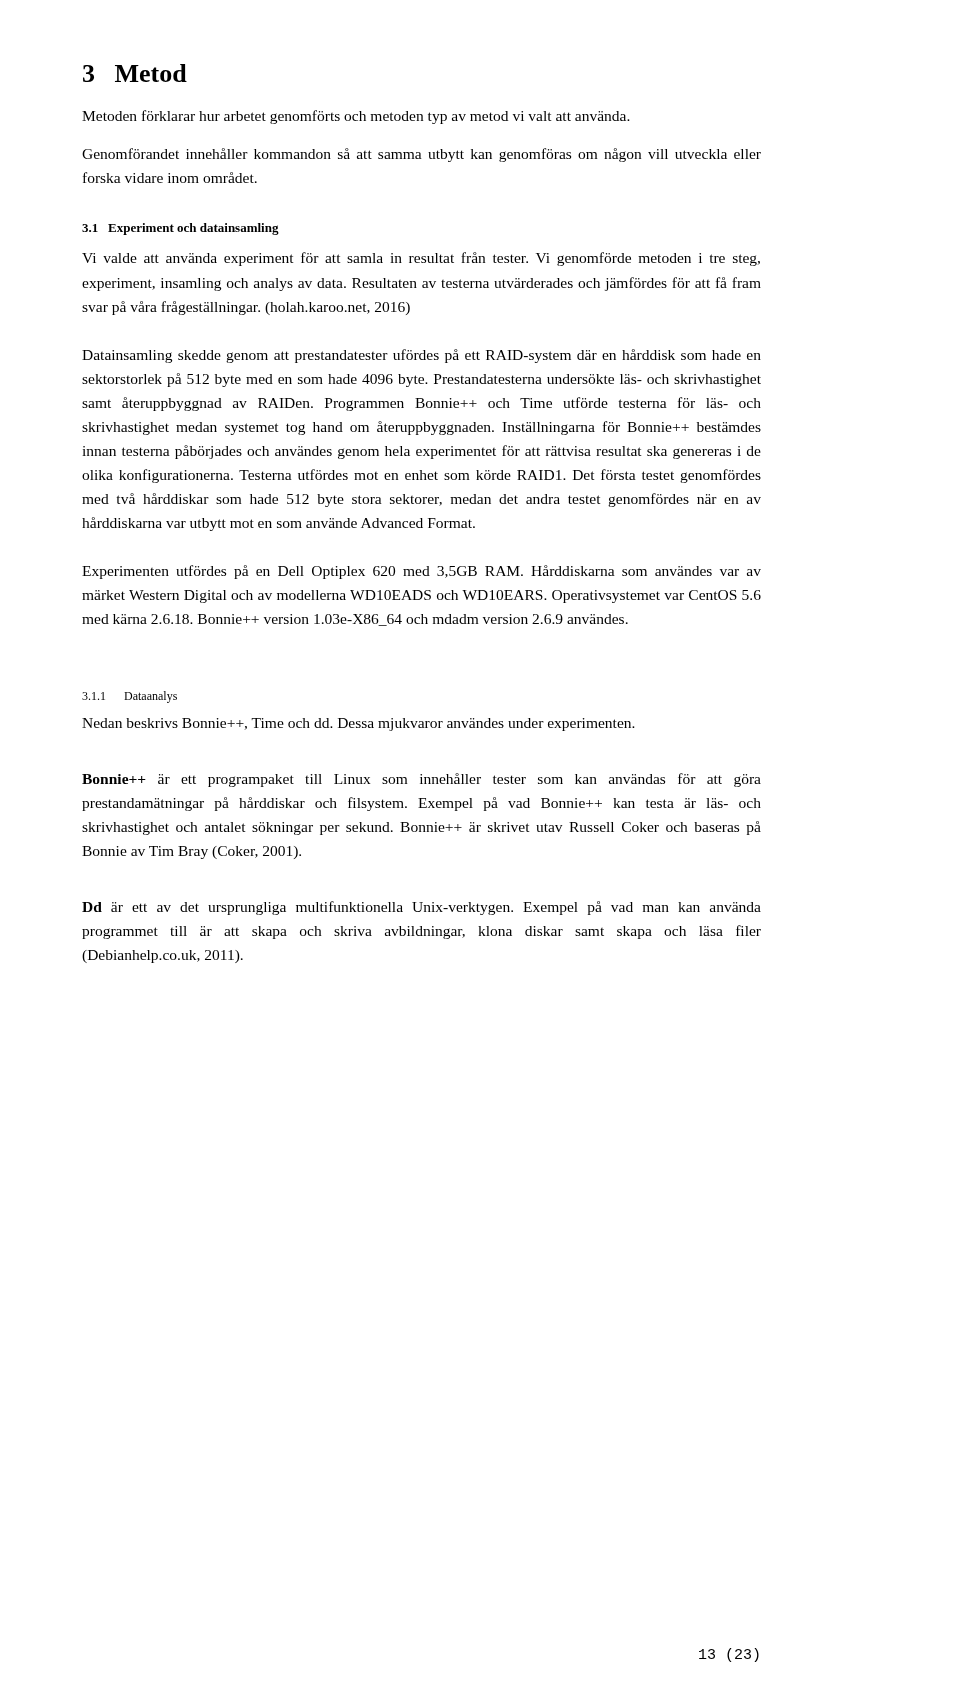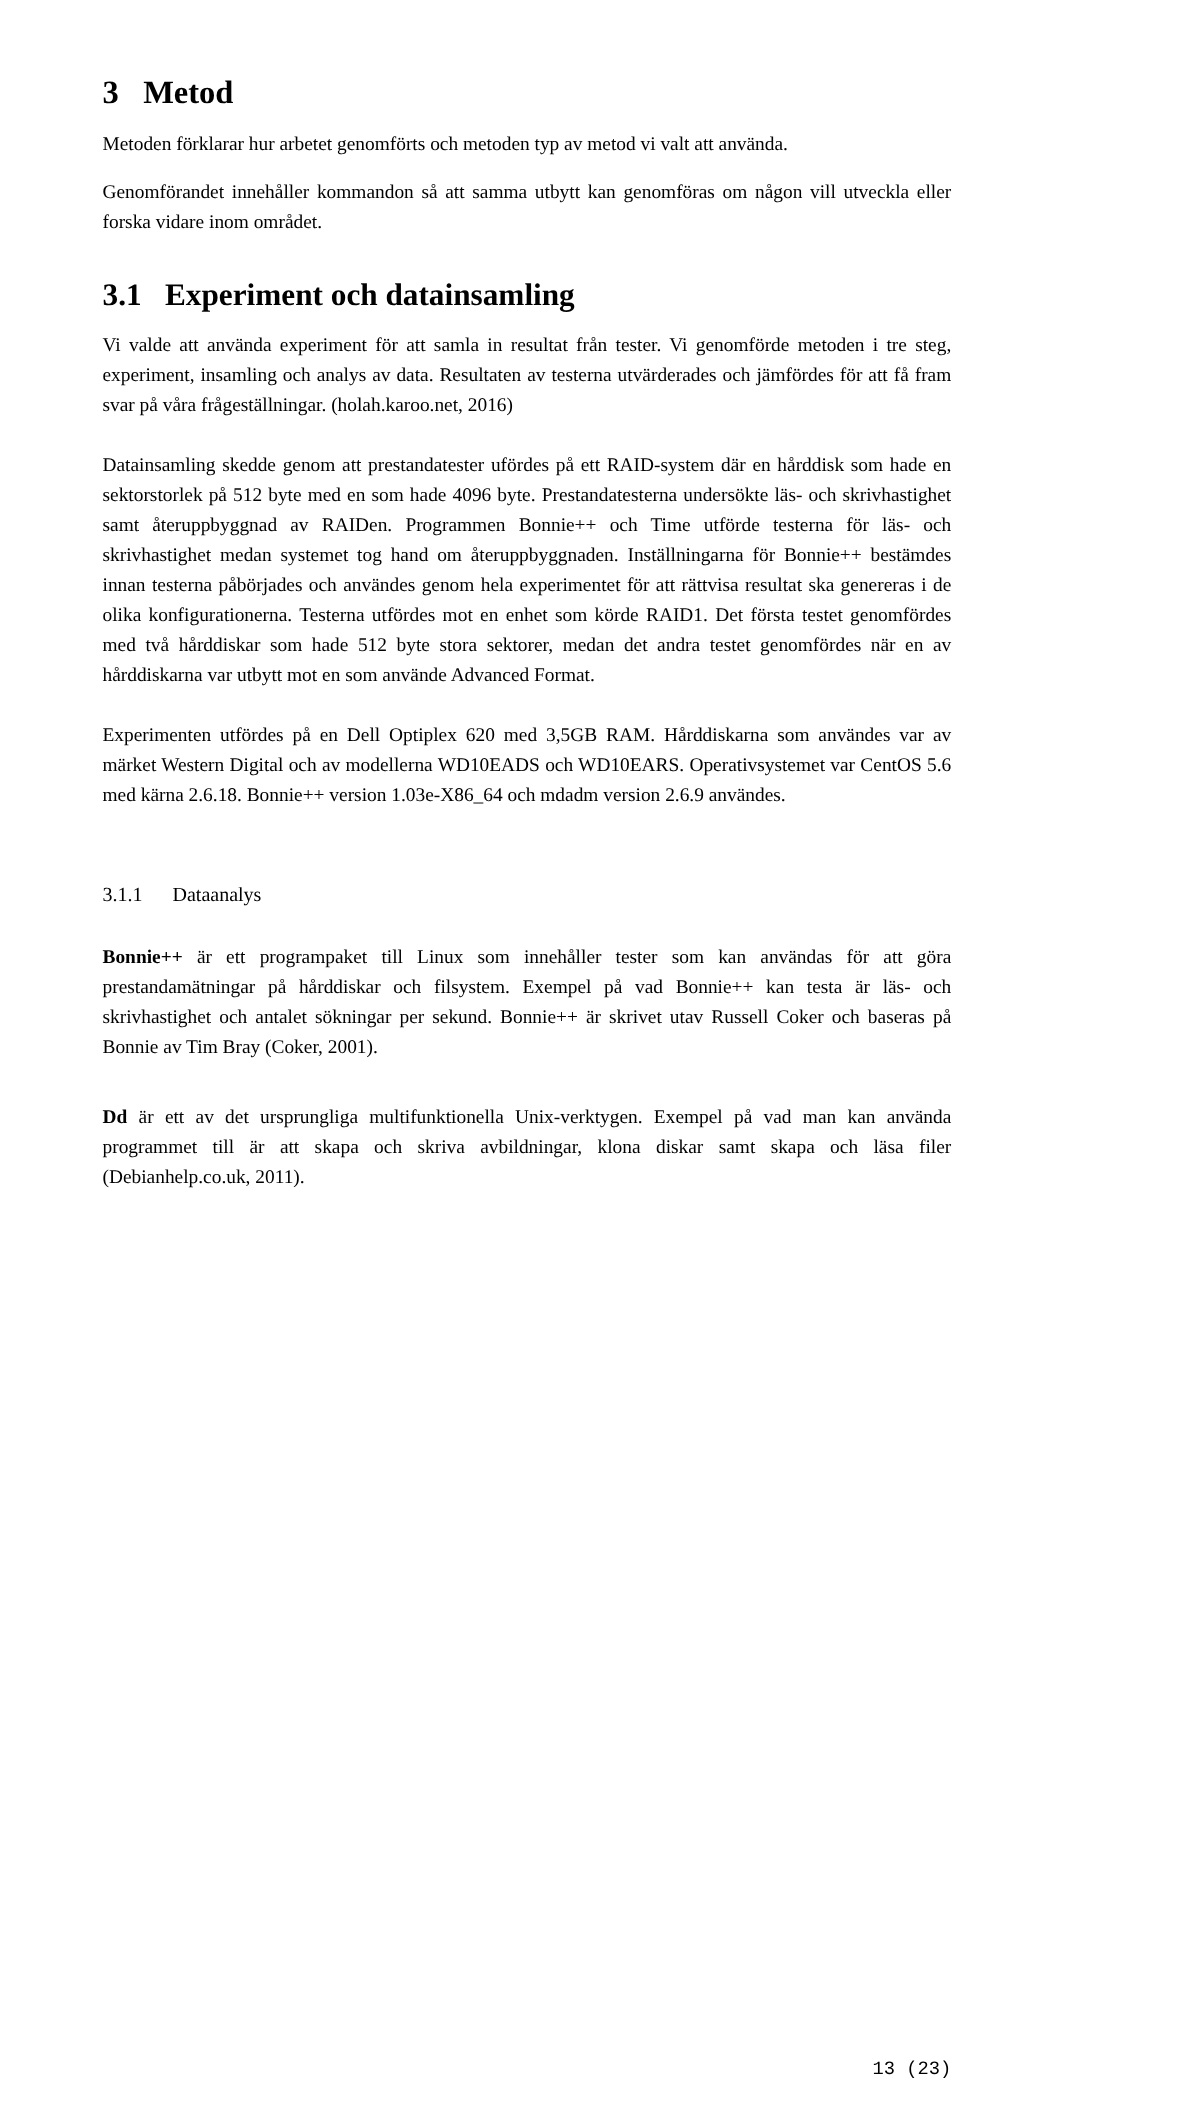--- a/index.html
+++ b/index.html
@@ -23,28 +23,28 @@
       position: relative;
     }
 
     .section-title {
       font-size: 26px;
       font-weight: bold;
       margin-bottom: 10px;
     }
 
     .subsection-title {
-      font-size: 25px;
+      font-size: 13px;
       font-weight: bold;
       margin-top: 28px;
       margin-bottom: 8px;
     }
 
     .subsubsection-title {
-      font-size: 16px;
+      font-size: 12px;
       font-weight: normal;
       margin-top: 24px;
       margin-bottom: 6px;
     }
 
     .paragraph {
       text-align: justify;
       margin-bottom: 14px;
       hyphens: auto;
     }
@@ -100,20 +100,21 @@
   <p class="paragraph">Experimenten utfördes på en Dell Optiplex 620 med 3,5GB RAM. Hårddiskarna som användes var av märket Western Digital och av modellerna WD10EADS och WD10EARS. Operativsystemet var CentOS 5.6 med kärna 2.6.18. Bonnie++ version 1.03e-X86_64 och mdadm version 2.6.9 användes.</p>
 
   <div class="spacer"></div>
 
   <div class="subsubsection-title">
     <span>3.1.1</span>
     &nbsp;&nbsp;&nbsp;&nbsp;
     <span>Dataanalys</span>
   </div>
 
+  <p class="paragraph">Nedan beskrivs Bonnie++, Time och dd. Dessa mjukvaror användes under experimenten.</p>
 
   <div class="spacer"></div>
 
   <p class="paragraph paragraph-bold-start">
     <strong>Bonnie++</strong><span> är ett programpaket till Linux som innehåller tester som kan användas för att göra prestandamätningar på hårddiskar och filsystem. Exempel på vad Bonnie++ kan testa är läs- och skrivhastighet och antalet sökningar per sekund. Bonnie++ är skrivet utav Russell Coker och baseras på Bonnie av Tim Bray (Coker, 2001).</span>
   </p>
 
   <div class="spacer"></div>
 
   <p class="paragraph paragraph-bold-start">

